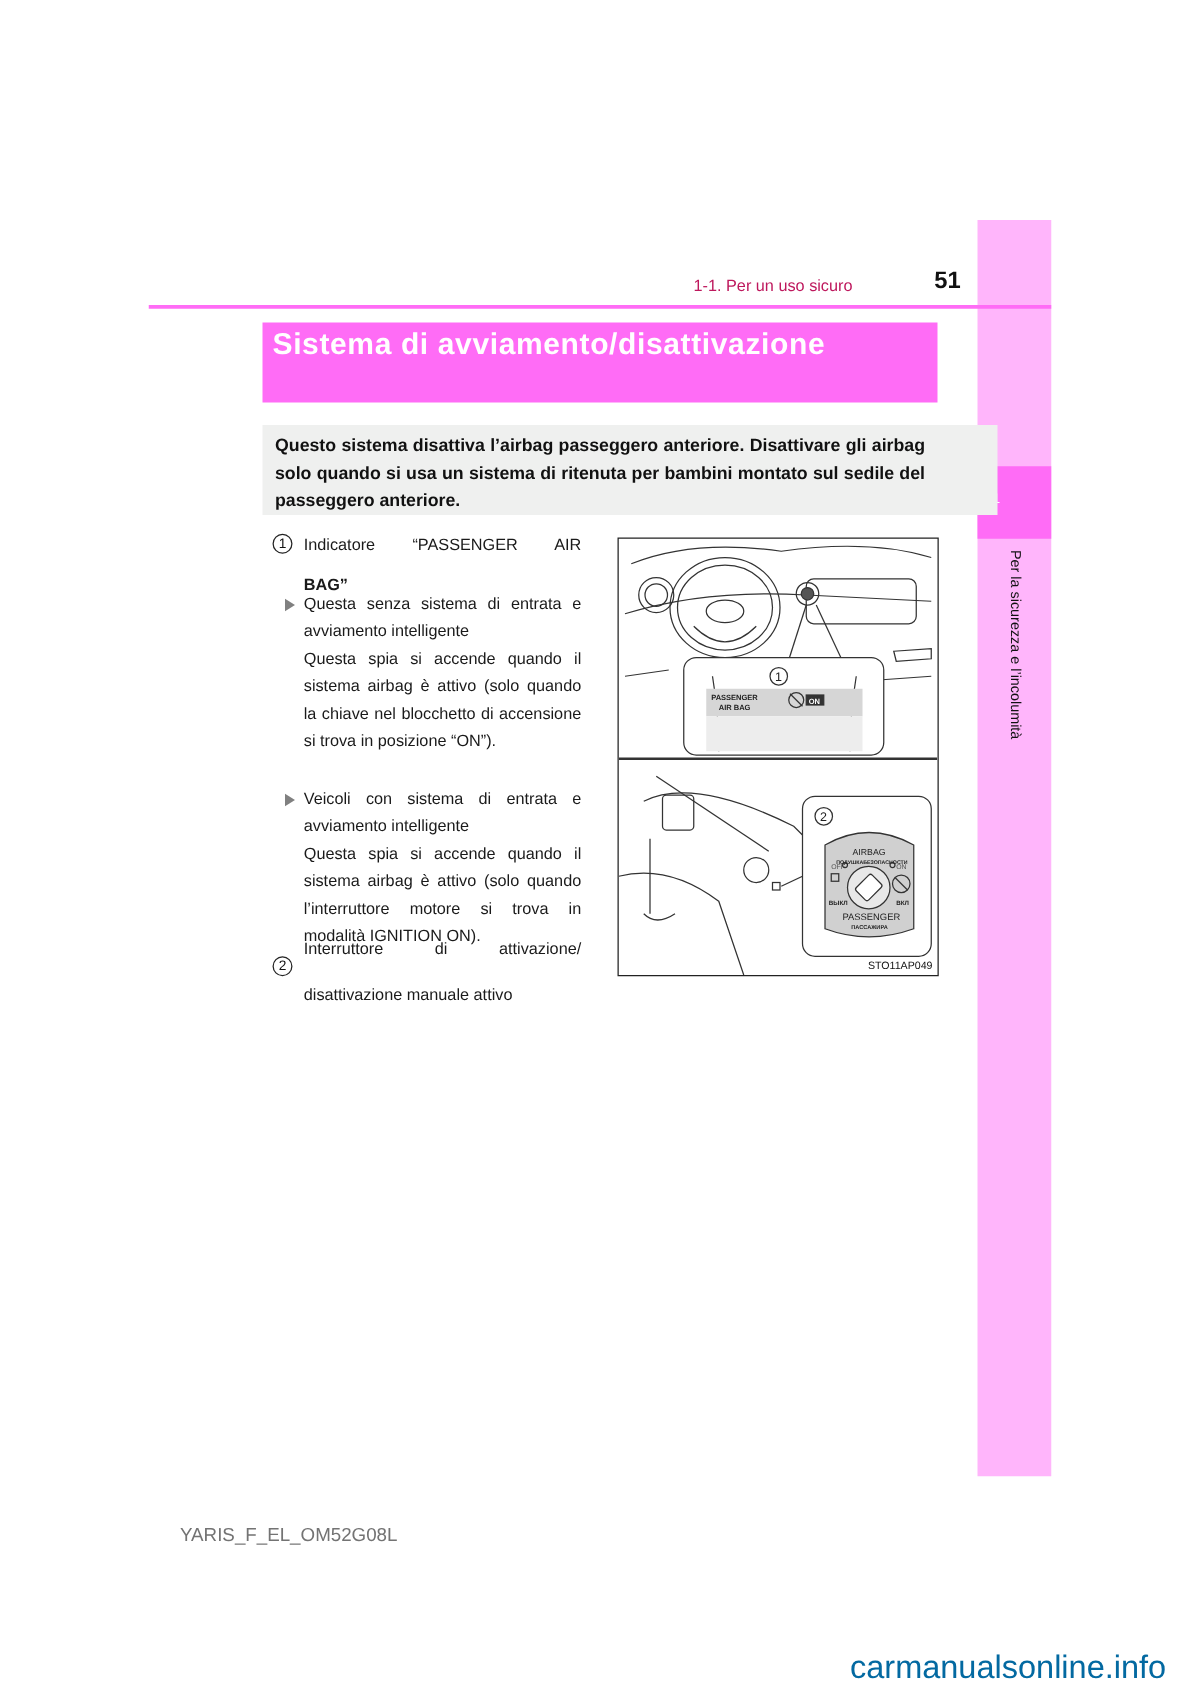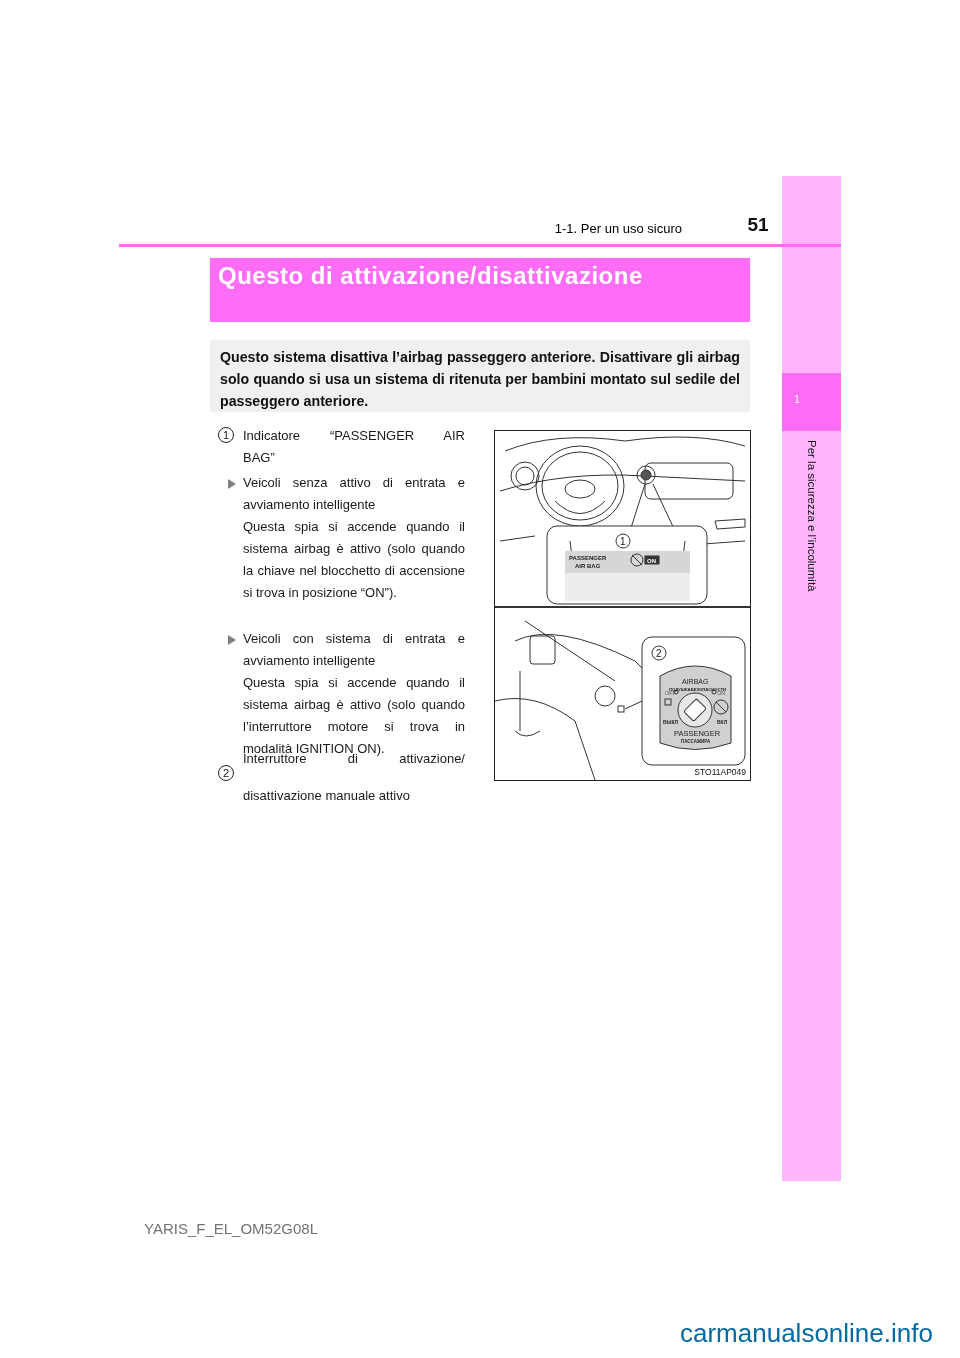--- a/index.html
+++ b/index.html
@@ -8,29 +8,29 @@
 
   
   .sidebar { left: 782px; top: 176px; width: 59px; height: 1005px; background: #ffb5fb; }
   .side-tab { left: 782px; top: 373px; width: 59px; height: 58px; background: #ff6cf6; }
   .side-tab-num { left: 782px; top: 393px; width: 30px; text-align: center; font-size: 11px; color: #ffffff; }
   .side-vert { left: 806px; top: 440px; width: 14px; height: 320px; }
   .side-vert span { display: block; writing-mode: vertical-rl; font-size: 11.5px; color: #111; white-space: nowrap; }
 
   
   .head-line { left: 119px; top: 244px; width: 722px; height: 3px; background: #ff6cf6; }
-  .head-section { left: 520px; top: 221px; width: 162px; text-align: right; font-size: 13px; color: #000000; }
+  .head-section { left: 520px; top: 221px; width: 162px; text-align: right; font-size: 13px; color: #be185d; }
   .head-page { left: 740px; top: 214px; width: 36px; text-align: center; font-size: 19px; font-weight: bold; color: #111; }
 
   
   .title-box { left: 210px; top: 258px; width: 540px; height: 64px; background: #ff6cf6; }
   .title-box .t { position: absolute; left: 8px; top: 3px; font-size: 24px; font-weight: bold; color: #ffffff; line-height: 29px; letter-spacing: 0.5px; }
 
   
-  .intro-box { left: 210px; top: 340px; width: 540px; height: 72px; background: #eff0ef; }
+  .intro-box { left: 210px; top: 340px; width: 588px; height: 72px; background: #eff0ef; }
   .intro-box .t { position: absolute; left: 10px; top: 6px; width: 520px; font-size: 14.2px; font-weight: bold; line-height: 22px; text-align: justify; color: #111; }
 
   
   .txt { font-size: 13px; line-height: 22px; color: #1a1a1a; text-align: justify; text-align-last: auto; }
   .circ { display: inline-block; width: 14px; height: 14px; border: 1px solid #222; border-radius: 50%; font-size: 11px; line-height: 14px; text-align: center; color: #111; }
   .tri { width: 0; height: 0; border-top: 5px solid transparent; border-bottom: 5px solid transparent; border-left: 8px solid #808080; }
   .j { text-align: justify; text-align-last: justify; }
 
   
   .figure { left: 494px; top: 430px; width: 255px; height: 349px; border: 1px solid #222; background: #fff; overflow: hidden; }
@@ -49,34 +49,34 @@
 <div class="abs side-vert">
     <span>Per la sicurezza e l’incolumità</span>
   </div>
 
 <div class="abs head-section">1-1. Per un uso sicuro</div>
 <div class="abs head-page">51</div>
 <div class="abs head-line"></div>
 
 <div class="abs title-box">
   <div class="t">
-    <div>Questo di attivazione/disattivazione</div>
+    <div>Sistema di avviamento/disattivazione</div>
   </div>
 </div>
 
 <div class="abs intro-box">
   <div class="t">Questo sistema disattiva l’airbag passeggero anteriore. Disattivare gli airbag solo quando si usa un sistema di ritenuta per bambini montato sul sedile del passeggero anteriore.</div>
 </div>
 
 <div class="abs" style="left:218px; top:425px;"><span class="circ">1</span></div>
 <div class="abs txt j" style="left:243px; top:425px; width:222px;">Indicatore “PASSENGER AIR</div>
-<div class="abs txt" style="left:243px; top:447px; width:222px;">BAG”</div>
+<div class="abs txt" style="left:243px; top:457px; width:222px;font-weight:bold;">BAG”</div>
 
 <div class="abs tri" style="left:228px; top:479px;"></div>
-<div class="abs txt" style="left:243px; top:472px; width:222px;">Veicoli senza attivo di entrata e avviamento intelligente</div>
+<div class="abs txt" style="left:243px; top:472px; width:222px;">Questa senza sistema di entrata e avviamento intelligente</div>
 <div class="abs txt" style="left:243px; top:516px; width:222px;">Questa spia si accende quando il sistema airbag è attivo (solo quando la chiave nel blocchetto di accensione si trova in posizione “ON”).</div>
 
 <div class="abs tri" style="left:228px; top:635px;"></div>
 <div class="abs txt" style="left:243px; top:628px; width:222px;">Veicoli con sistema di entrata e avviamento intelligente</div>
 <div class="abs txt" style="left:243px; top:672px; width:222px;">Questa spia si accende quando il sistema airbag è attivo (solo quando l’interruttore motore si trova in modalità IGNITION ON).</div>
 
 <div class="abs" style="left:218px; top:763px;"><span class="circ">2</span></div>
 <div class="abs txt j" style="left:243px; top:748px; width:222px;">Interruttore di attivazione/</div>
 <div class="abs txt" style="left:243px; top:785px; width:222px;">disattivazione manuale attivo</div>
 

